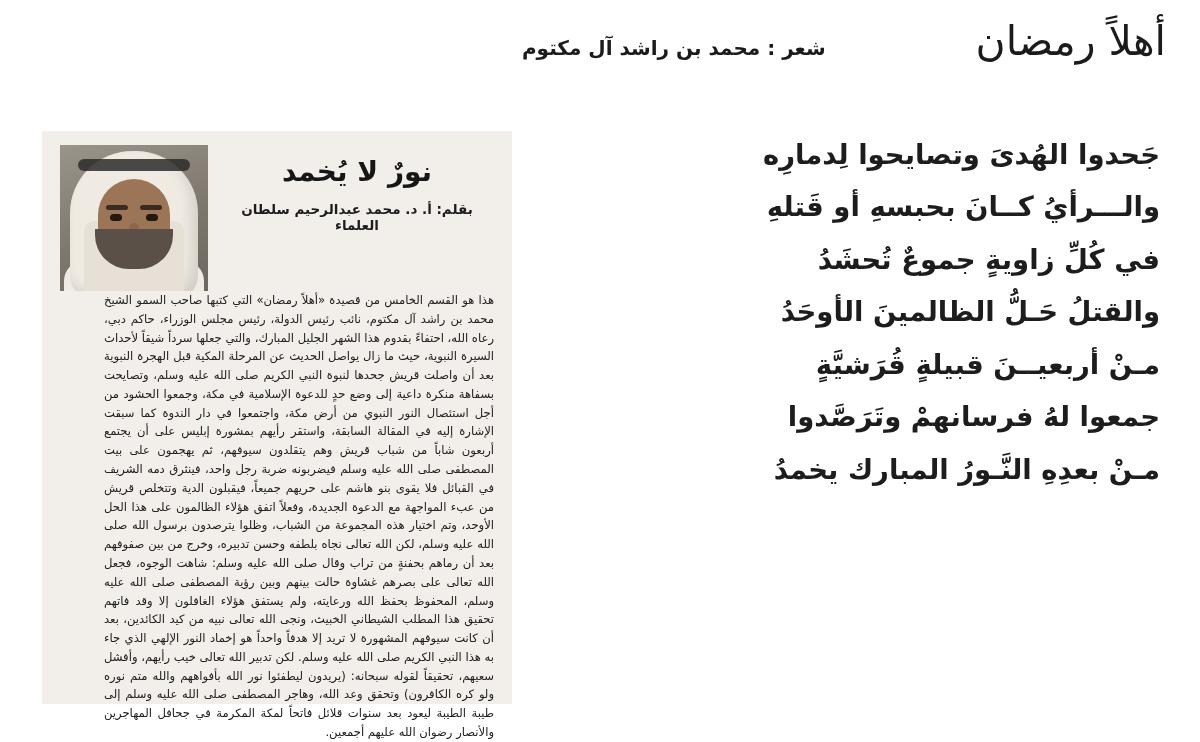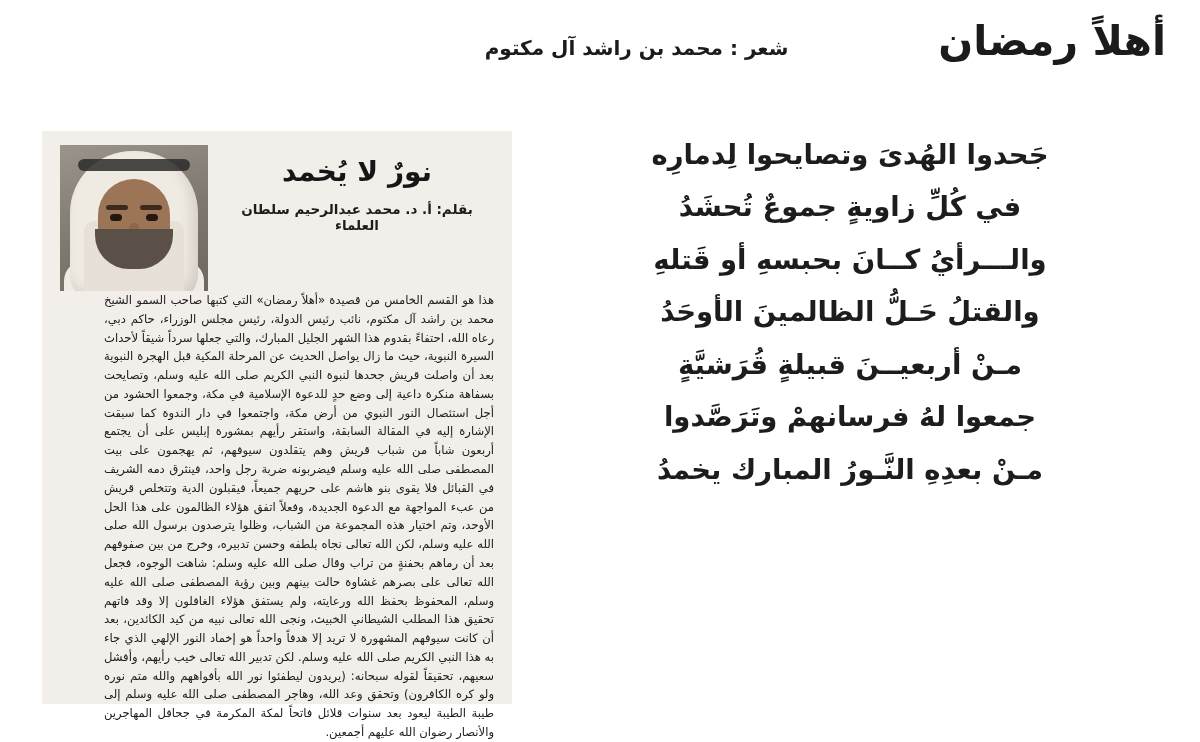--- a/index.html
+++ b/index.html
@@ -29,21 +29,21 @@
     right: 34px;
     width: 1130px;
     display: flex;
     flex-direction: row;
     align-items: baseline;
     justify-content: flex-start;
     gap: 150px;
   }
   .poem-title {
     font-size: 41px;
-    font-weight: bold;
+    font-weight: normal;
     color: #1b1b1b;
     letter-spacing: 0px;
     white-space: nowrap;
     line-height: 1.15;
   }
   .poet-line {
     font-size: 20px;
     color: #1b1b1b;
     white-space: nowrap;
     font-weight: bold;
@@ -57,21 +57,21 @@
     right: 40px;
     width: 620px;
     display: flex;
     flex-direction: column;
     gap: 0px;
   }
   .poem-line {
     font-size: 27.5px;
     font-weight: bold;
     color: #1d1d1d;
-    text-align: center;
+    text-align: right;
     line-height: 1.0;
     padding: 12.5px 0;
     letter-spacing: 1.2px;
     white-space: nowrap;
   }
 
   
   .article {
     position: absolute;
     top: 131px;
@@ -237,22 +237,22 @@
 
   <div class="page-edge-top"></div>
 
   <div class="header">
     <div class="poem-title">أهلاً رمضان</div>
     <div class="poet-line">شعر : محمد بن راشد آل مكتوم</div>
   </div>
 
   <div class="poem">
     <div class="poem-line">جَحدوا الهُدىَ وتصايحوا لِدمارِه</div>
+    <div class="poem-line">والـــرأيُ كــانَ بحبسهِ أو قَتلهِ</div>
     <div class="poem-line">في كُلِّ زاويةٍ جموعٌ تُحشَدُ</div>
-    <div class="poem-line">والـــرأيُ كــانَ بحبسهِ أو قَتلهِ</div>
     <div class="poem-line">والقتلُ حَـلُّ الظالمينَ الأوحَدُ</div>
     <div class="poem-line">مـنْ أربعيــنَ قبيلةٍ قُرَشيَّةٍ</div>
     <div class="poem-line">جمعوا لهُ فرسانهمْ وتَرَصَّدوا</div>
     <div class="poem-line">مـنْ بعدِهِ النَّـورُ المبارك يخمدُ</div>
   </div>
 
   <div class="article">
 
     <div class="article-head">
 

